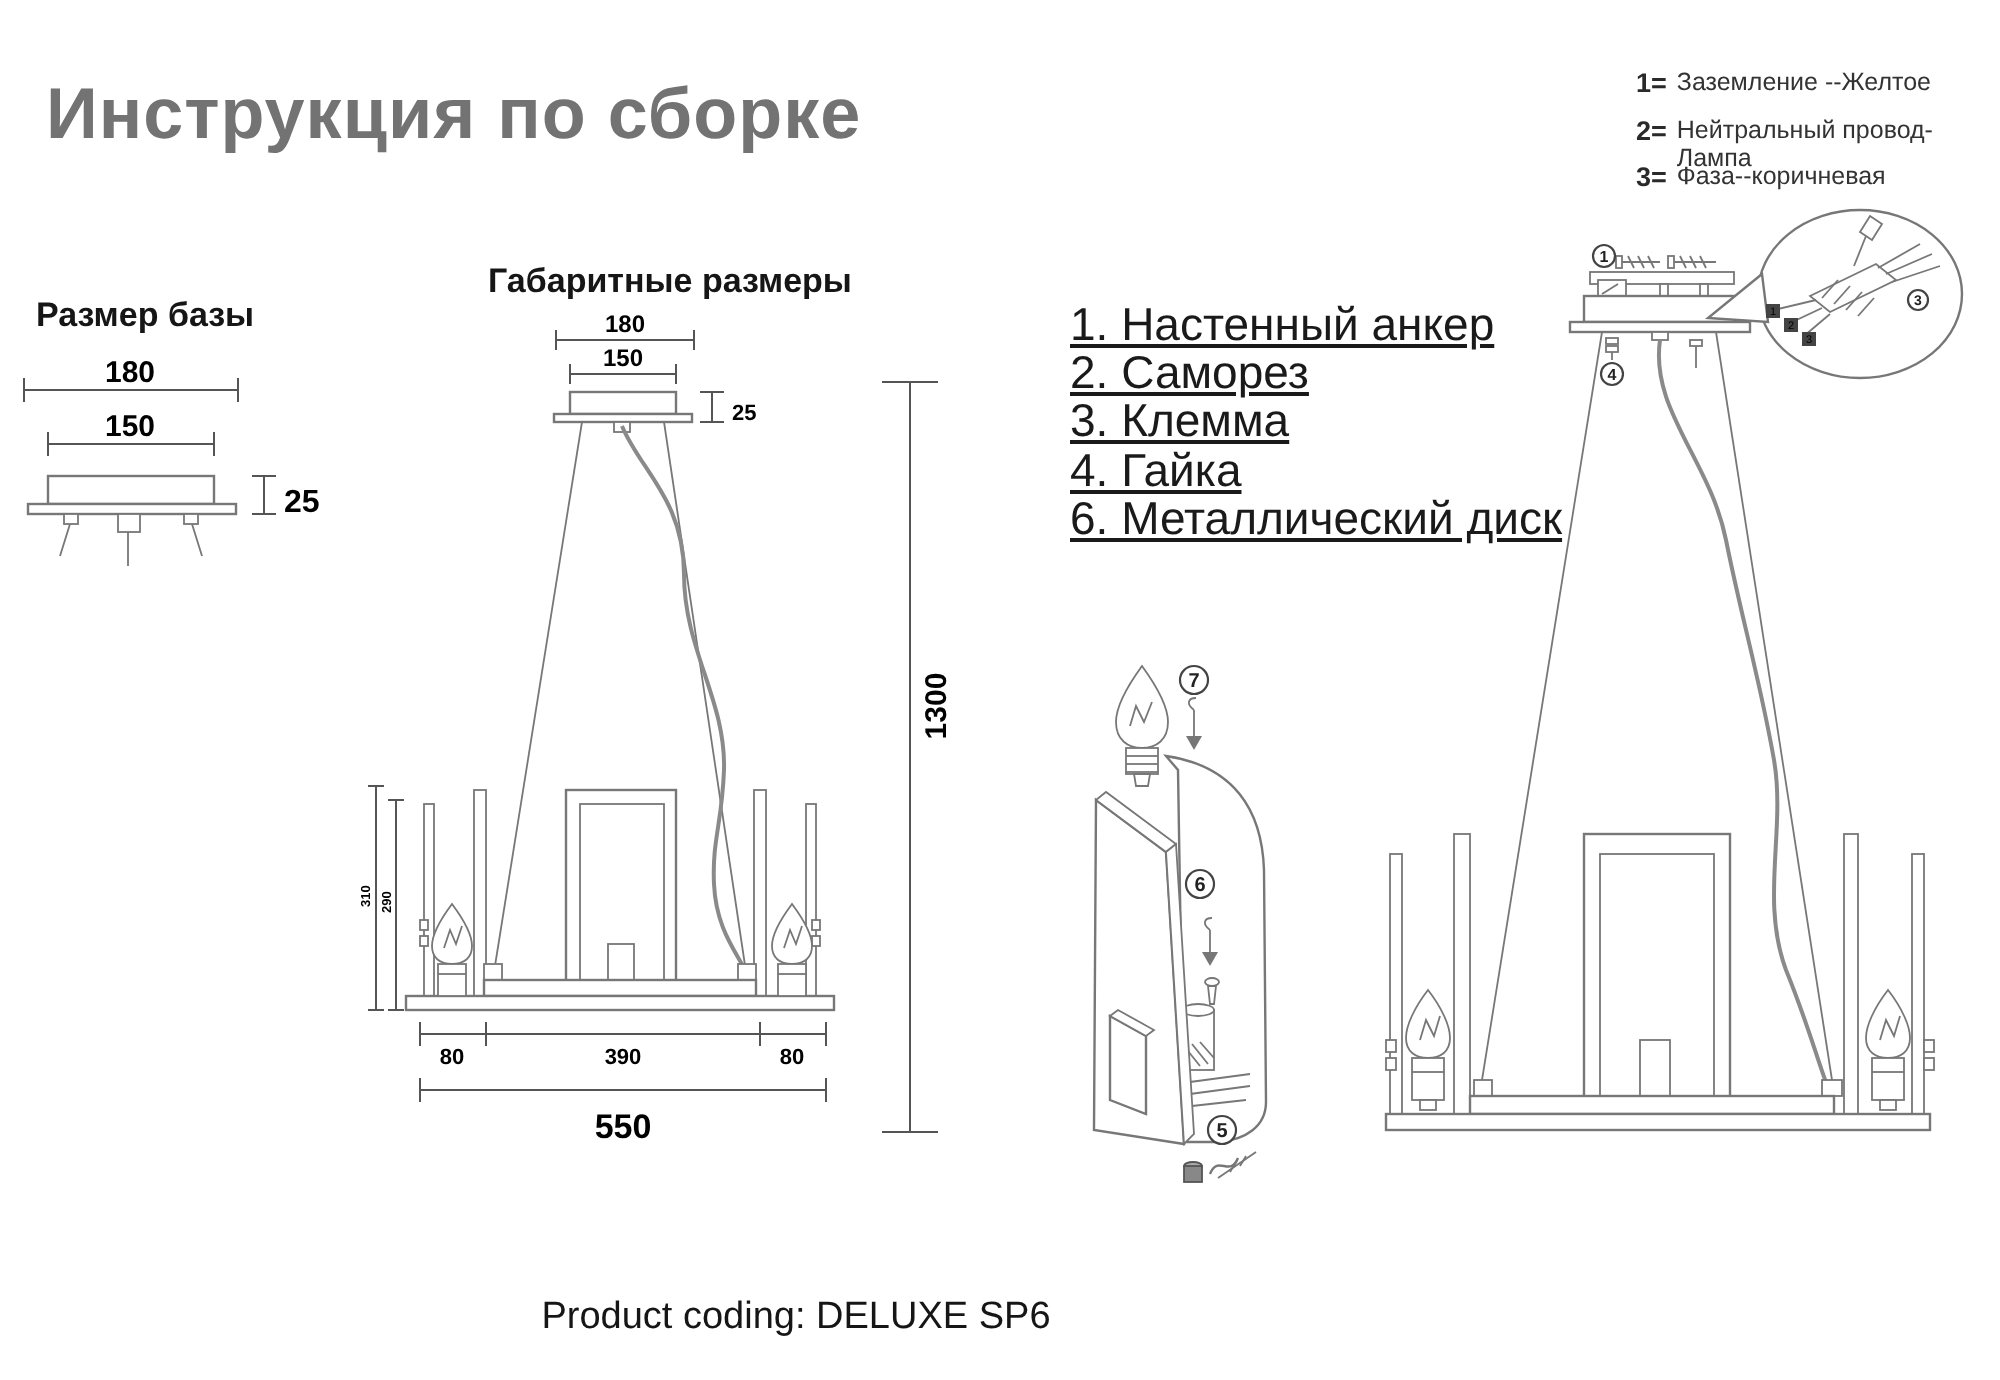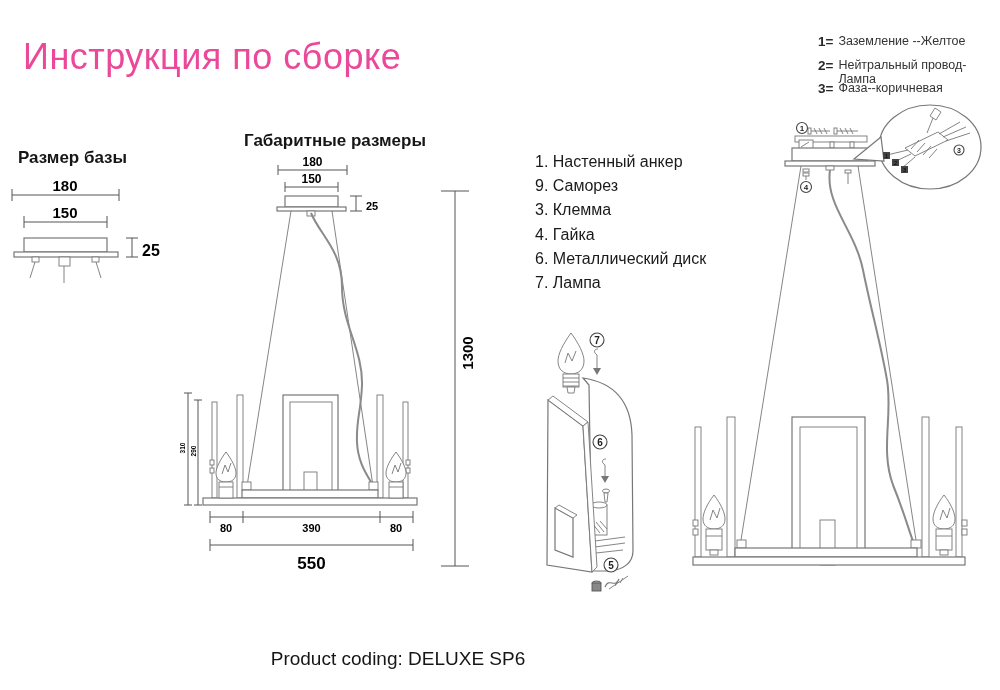--- a/index.html
+++ b/index.html
@@ -1,23 +1,23 @@
 <!DOCTYPE html>
 <html><head>
 <meta charset="utf-8">
 <style>
   html,body{margin:0;padding:0;}
   body{
     width:1000px;height:690px;position:relative;background:#ffffff;
     font-family:"Liberation Sans", sans-serif;color:#111;overflow:hidden;
   }
   .abs{position:absolute;}
-  .page-title{left:23px;top:36px;font-size:36px;font-weight:400;color:#ec4899;letter-spacing:0.5px;}
+  .page-title{left:23px;top:36px;font-size:36px;font-weight:700;color:#737373;letter-spacing:0.5px;}
   .diagram-heading{font-size:17px;font-weight:700;color:#161616;}
-  .parts-list{left:535px;top:150px;font-size:16px;line-height:24.2px;color:#1a1a1a;}
+  .parts-list{left:535px;top:150px;font-size:23px;line-height:24.2px;color:#1a1a1a;text-decoration:underline;}
   .wire-legend{left:818px;top:34px;font-size:12.5px;color:#333;}
   .wire-legend .row{height:23.5px;display:flex;align-items:flex-start;}
   .wire-legend .num{font-weight:700;font-size:13.5px;margin-right:5px;color:#2a2a2a;}
   .footer-text{left:0;top:648px;width:796px;text-align:center;font-size:19px;color:#161616;}
   svg{position:absolute;overflow:visible;}
   svg text{font-family:"Liberation Sans",sans-serif;fill:#000;}
   .ln{stroke:#777;stroke-width:1.2;fill:none;}
   .lnt{stroke:#777;stroke-width:0.9;fill:none;}
   .wf{fill:#fff;stroke:#777;stroke-width:1.2;}
   .wft{fill:#fff;stroke:#777;stroke-width:0.9;}
@@ -45,25 +45,24 @@
     <span class="num">3=</span>
     <span>Фаза--коричневая</span>
   </div>
 </div>
 
 <div class="abs diagram-heading" style="left:18px;top:148px">Размер базы</div>
 <div class="abs diagram-heading" style="left:244px;top:131px">Габаритные размеры</div>
 
 <div class="abs parts-list">
   <div>1. Настенный анкер</div>
-  <div>9. Саморез</div>
+  <div>2. Саморез</div>
   <div>3. Клемма</div>
   <div>4. Гайка</div>
   <div>6. Металлический диск</div>
-  <div>7. Лампа</div>
 </div>
 
 <svg width="170" height="130" style="left:2px;top:160px" viewBox="0 0 170 130">
   <g class="dim">
     <line x1="10" y1="35" x2="117" y2="35"></line>
       <line x1="10" y1="29" x2="10" y2="41"></line>
       <line x1="117" y1="29" x2="117" y2="41"></line>
   </g>
   <text class="dl" x="63" y="31" text-anchor="middle" font-size="15">180</text>
   <g class="dim">

